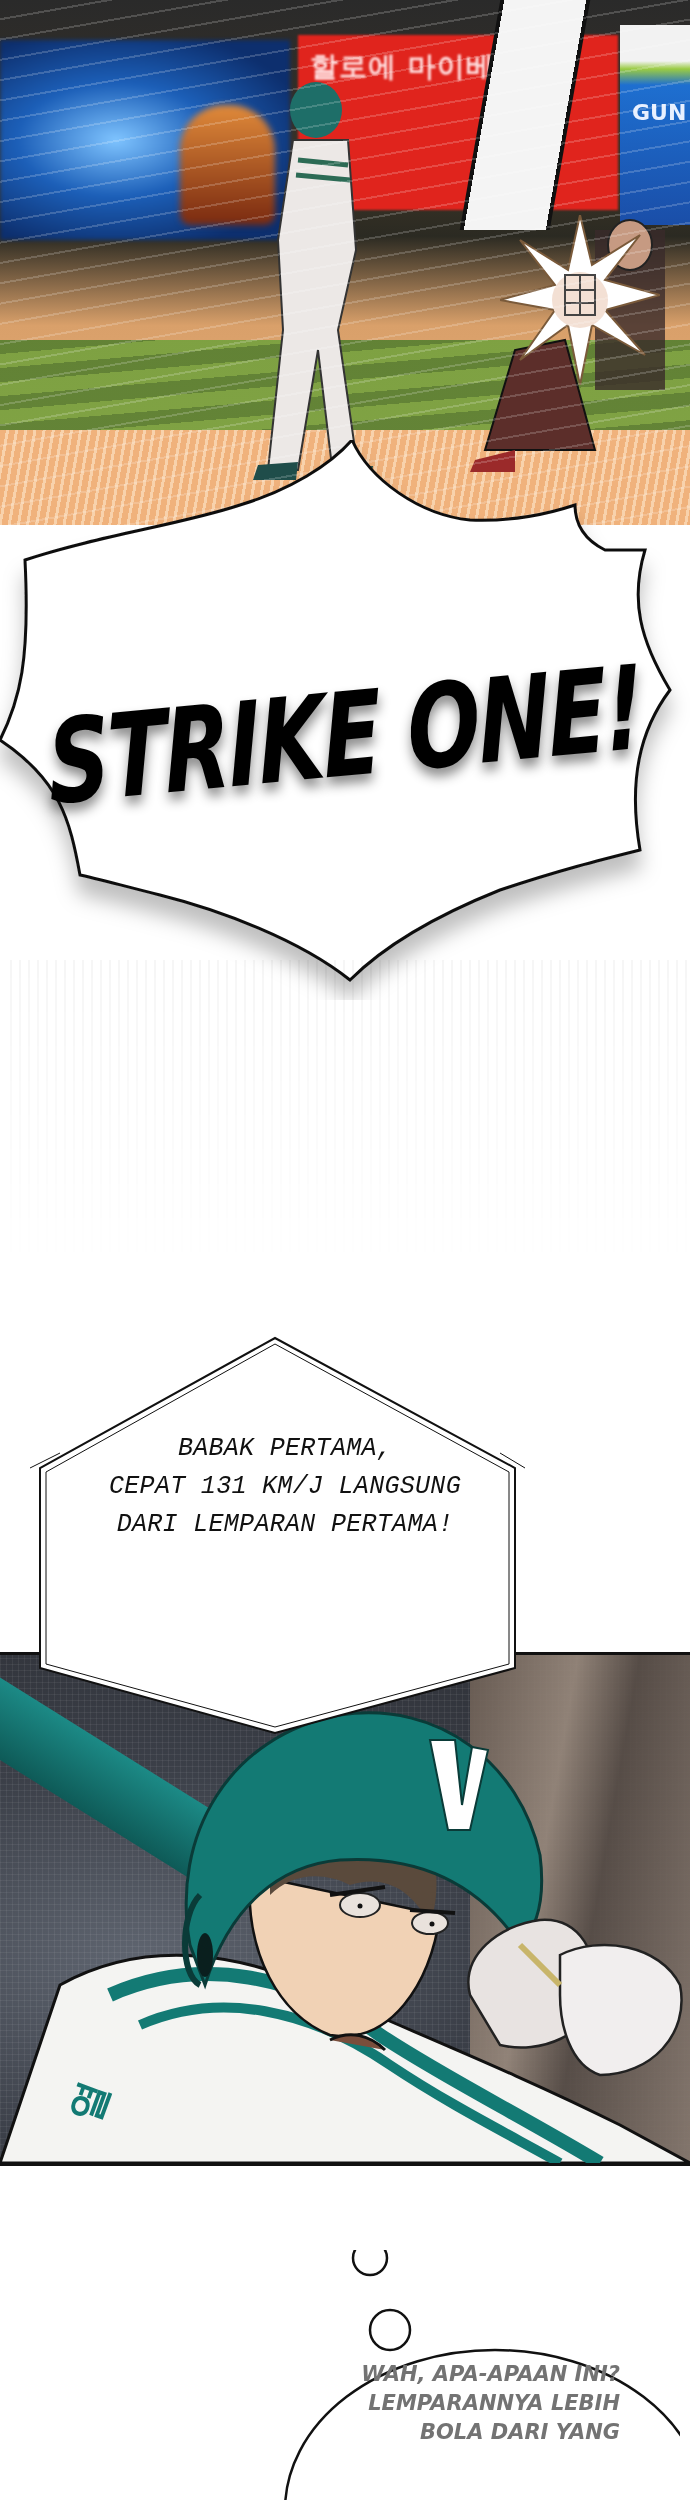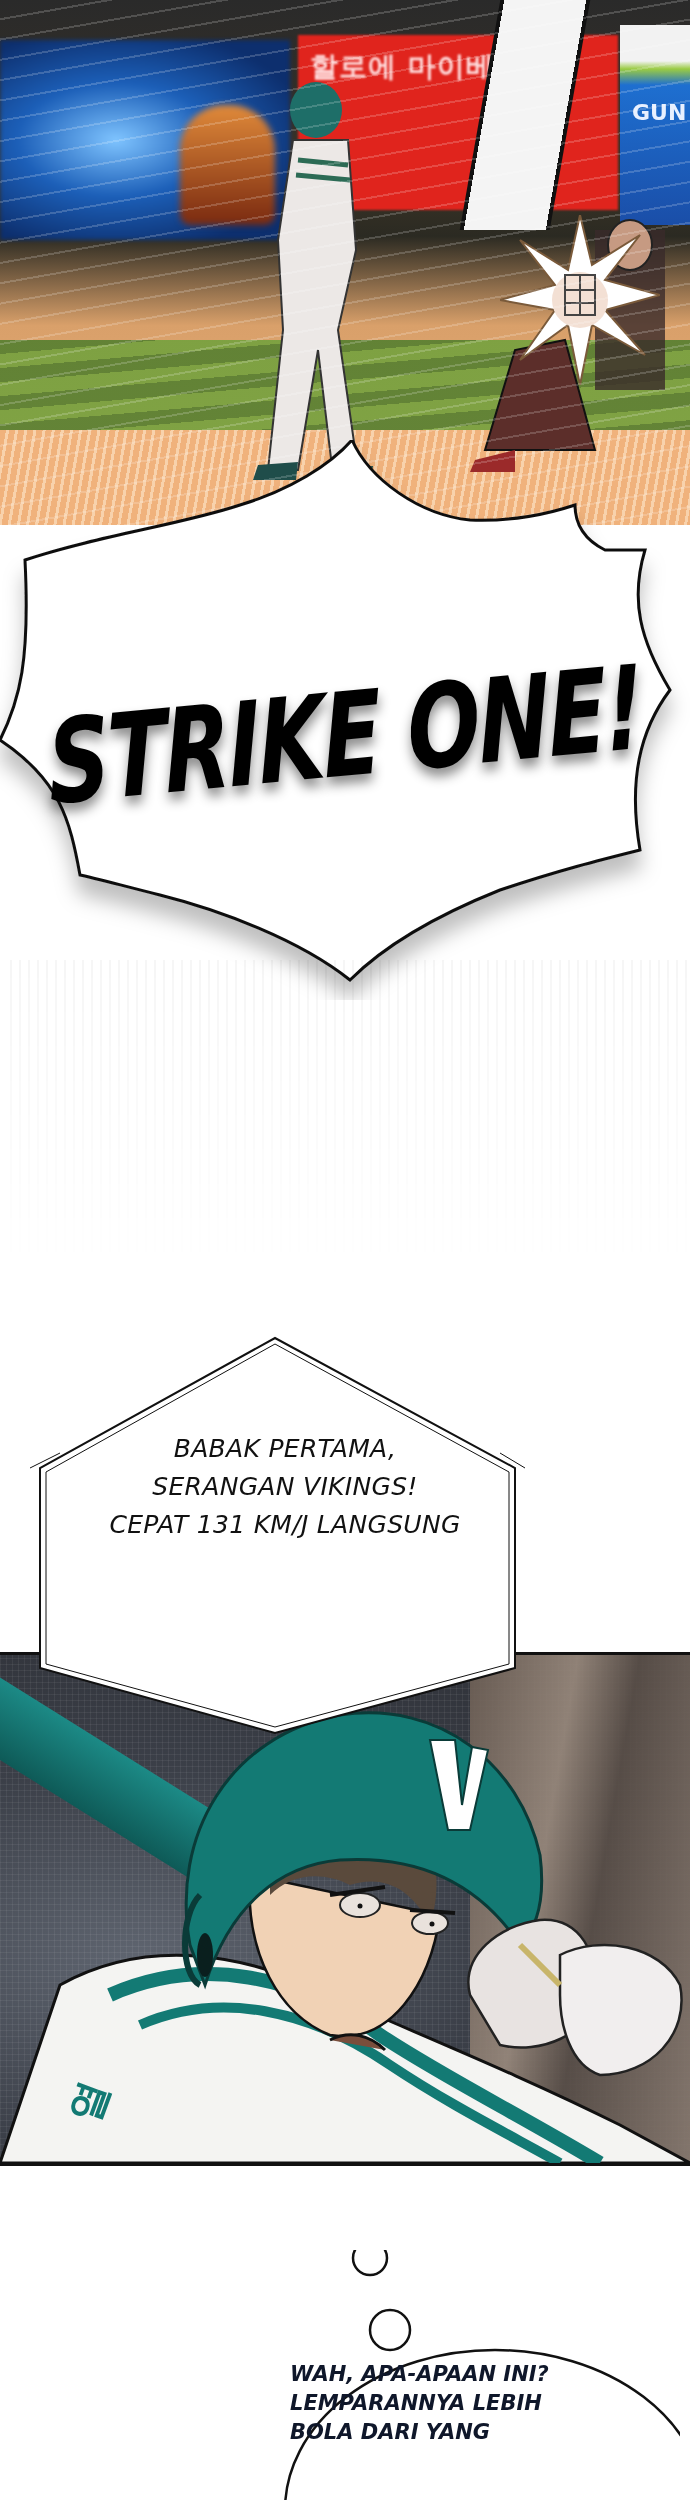--- a/index.html
+++ b/index.html
@@ -46,26 +46,26 @@
                repeating-linear-gradient(90deg,rgba(255,255,255,.06) 0 1px,transparent 1px 6px);}
   .p3-wall{left:470px;top:0;width:220px;height:508px;
     background:linear-gradient(100deg,#6d5f55 0%,#9a8a7d 35%,#5a4f48 55%,#8c7d72 100%);opacity:.9;}
   .p3-bat{left:-20px;top:10px;width:340px;height:70px;background:linear-gradient(180deg,#1c8a86,#0e5a57);transform:rotate(32deg);transform-origin:0 0;border-radius:6px;}
   .p3-figure{left:0;top:0;width:690px;height:508px;}
 
   
   .hexbox{left:20px;top:1328px;width:510px;height:410px;}
   .caption{left:60px;top:1430px;width:450px;text-align:center;
     font-family:"DejaVu Sans",sans-serif;font-style:italic;font-size:25px;line-height:38px;color:#111;letter-spacing:.3px;}
-  .caption span{display:block;}
+  .caption span{display:block;font-family:Liberation Mono, monospace;}
 
   
   .speech{left:240px;top:2250px;width:440px;height:260px;}
-  .speech-text{left:290px;top:2360px;width:330px;text-align:left;
-    font-family:"DejaVu Sans",sans-serif;font-style:italic;font-weight:bold;font-size:21px;line-height:29px;color:#0f172a;}
+  .speech-text{left:290px;top:2360px;width:330px;text-align:right;
+    font-family:"DejaVu Sans",sans-serif;font-style:italic;font-weight:bold;font-size:21px;line-height:29px;color:#737373;}
   .speech-text span{display:block;}
 </style>
 </head>
 <body>
 
 <div class="abs panel1">
   <div class="abs p1-blue"></div>
   <div class="abs p1-orange"></div>
   <div class="abs p1-red"></div>
   <div class="abs p1-redtext">할로에 마이베</div>
@@ -151,22 +151,22 @@
 </div>
 
 <svg class="abs hexbox" viewBox="0 0 510 410">
   <polygon points="255,10 495,140 495,340 255,405 20,340 20,140" fill="#ffffff" stroke="#111" stroke-width="2"></polygon>
   <polygon points="255,16 489,144 489,336 255,399 26,336 26,144" fill="none" stroke="#111" stroke-width="1"></polygon>
   <line x1="10" y1="140" x2="40" y2="125" stroke="#111" stroke-width="1"></line>
   <line x1="480" y1="125" x2="505" y2="140" stroke="#111" stroke-width="1"></line>
 </svg>
 <div class="abs caption">
   <span>BABAK PERTAMA,</span>
-  <span>SERANGAN VIKINGS!</span>
   <span>CEPAT 131 KM/J LANGSUNG</span>
+  <span>DARI LEMPARAN PERTAMA!</span>
 </div>
 
 <svg class="abs speech" viewBox="0 0 440 260">
   <circle cx="130" cy="8" r="17" fill="#ffffff" stroke="#111" stroke-width="2.5"></circle>
   <circle cx="150" cy="80" r="20" fill="#ffffff" stroke="#111" stroke-width="2.5"></circle>
   <ellipse cx="255" cy="260" rx="210" ry="160" fill="#ffffff" stroke="#111" stroke-width="2.5"></ellipse>
 </svg>
 <div class="abs speech-text">
   <span>WAH, APA-APAAN INI?</span>
   <span>LEMPARANNYA LEBIH</span>

